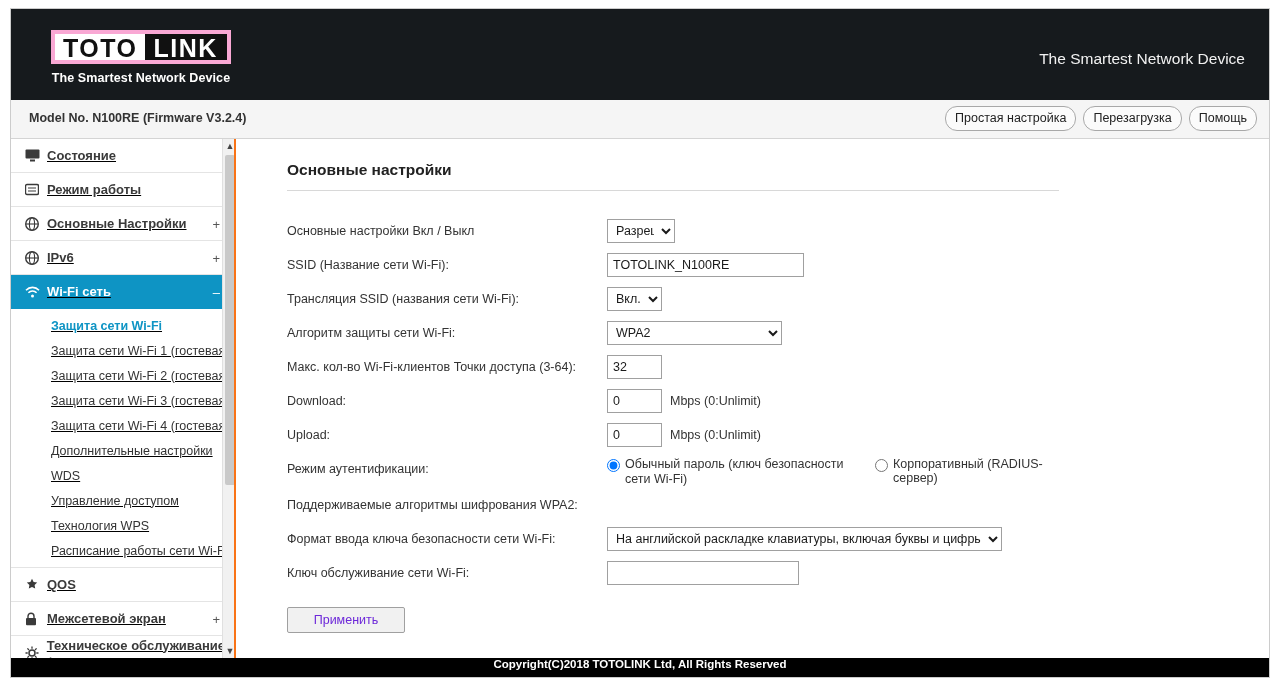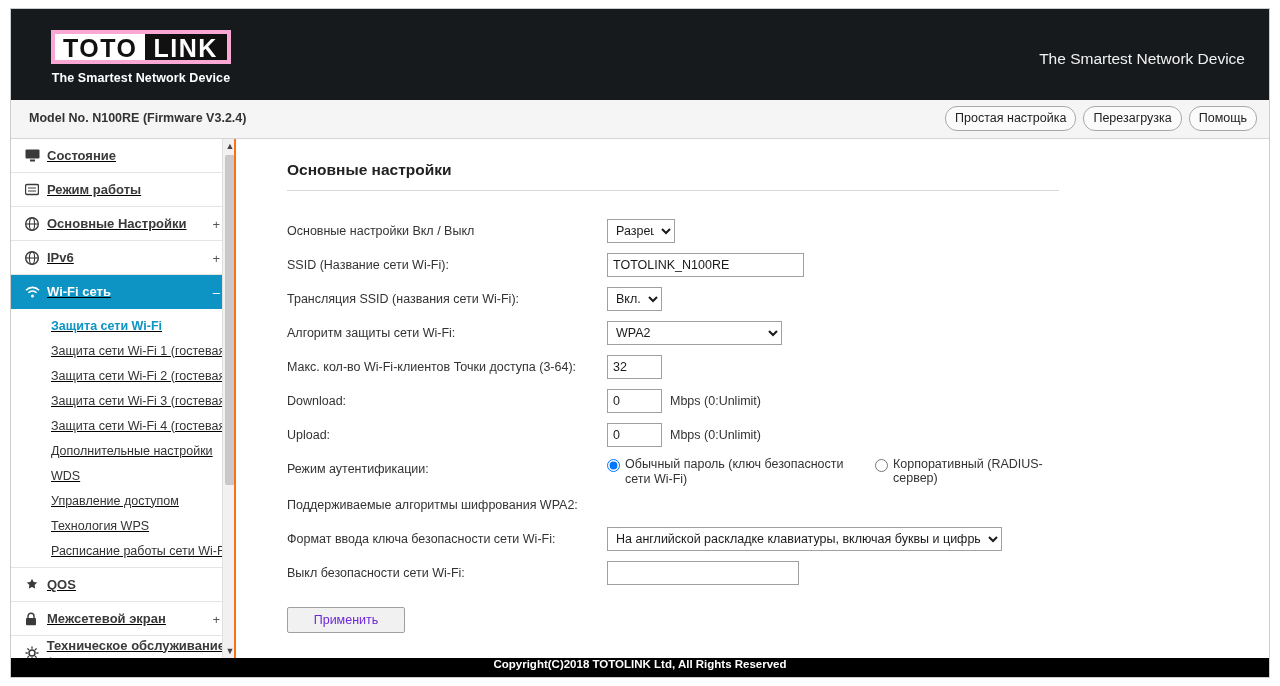--- a/index.html
+++ b/index.html
@@ -541,21 +541,21 @@
           <div class="row">
             <div class="lab">Формат ввода ключа безопасности сети Wi-Fi:</div>
             <div class="ctl">
               <select class="inp w395">
                 <option>На английской раскладке клавиатуры, включая буквы и цифры</option>
               </select>
             </div>
           </div>
 
           <div class="row">
-            <div class="lab">Выкл безопасности сети Wi-Fi:</div>
+            <div class="lab">Ключ обслуживание сети Wi-Fi:</div>
             <div class="ctl">
               <input class="txt w192" type="text" value="" style="">
             </div>
           </div>
 
           <button class="apply-btn" type="button">Применить</button>
         </form>
       </div>
     </div>
 

